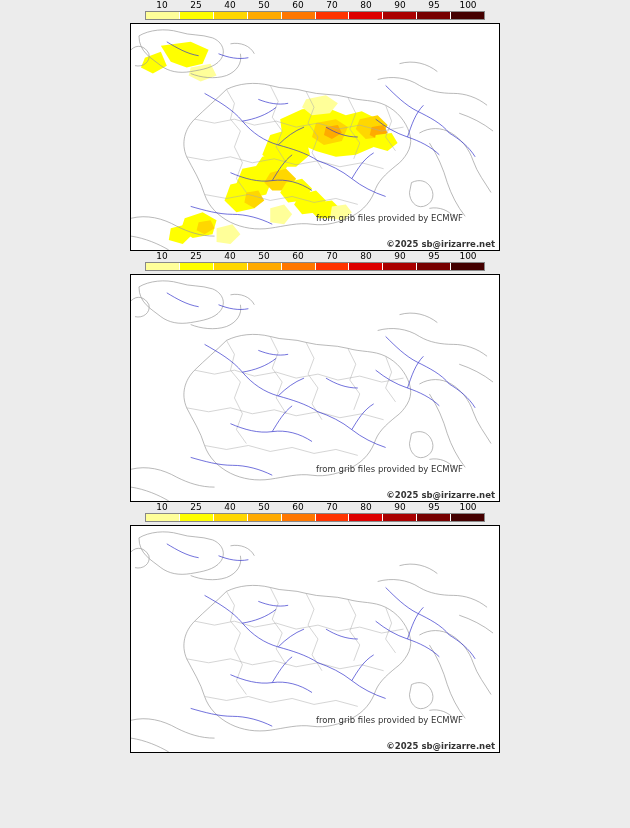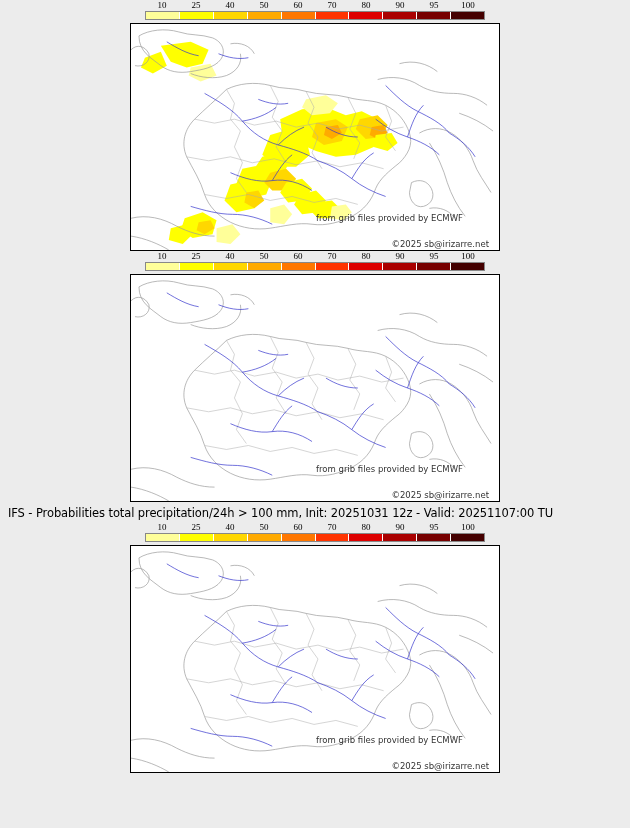--- a/index.html
+++ b/index.html
@@ -26,21 +26,20 @@
   }
   .legend {
     position: relative;
     width: 340px;
     margin: 0 auto 3px auto;
     height: 20px;
   }
   .legend-labels {
     position: relative;
     height: 10px;
-    font-family: Liberation Serif, serif;
   }
   .legend-labels span {
     position: absolute;
     font-size: 9px;
     color: #000;
     transform: translateX(-50%);
     top: 0;
   }
   .legend-bar {
     position: absolute;
@@ -72,24 +71,25 @@
   }
   .map-svg {
     position: absolute;
     top: 0; left: 0;
     width: 100%;
     height: 100%;
     display: block;
   }
   .credit2 {
     position: absolute;
-    right: 10px;
+    right: 4px;
     bottom: 1px;
     font-size: 8.5px;
     color: #333;
+    font-weight: bold;
   }
   .src-note {
     position: absolute;
     left: 185px;
     bottom: 27px;
     font-size: 8.5px;
     color: #333;
     white-space: nowrap;
   }
 </style>
@@ -283,21 +283,20 @@
         <path d="M196 104 C206 110 216 114 228 114"></path>
         <path d="M128 76 C138 80 148 82 158 80"></path>
       </g>
     </svg>
     <div class="src-note">from grib files provided by ECMWF</div>
     <div class="credit2">©2025 sb@irizarre.net</div>
   </div>
 </div>
 
 <div class="panel">
-  <div class="panel-title">IFS - Probabilities total precipitation/24h &gt; 100 mm, Init: 20251031 12z - Valid: 20251107:00 TU</div>
   <div class="legend">
     <div class="legend-labels">
       <span style="left:5%">10</span>
       <span style="left:15%">25</span>
       <span style="left:25%">40</span>
       <span style="left:35%">50</span>
       <span style="left:45%">60</span>
       <span style="left:55%">70</span>
       <span style="left:65%">80</span>
       <span style="left:75%">90</span>

